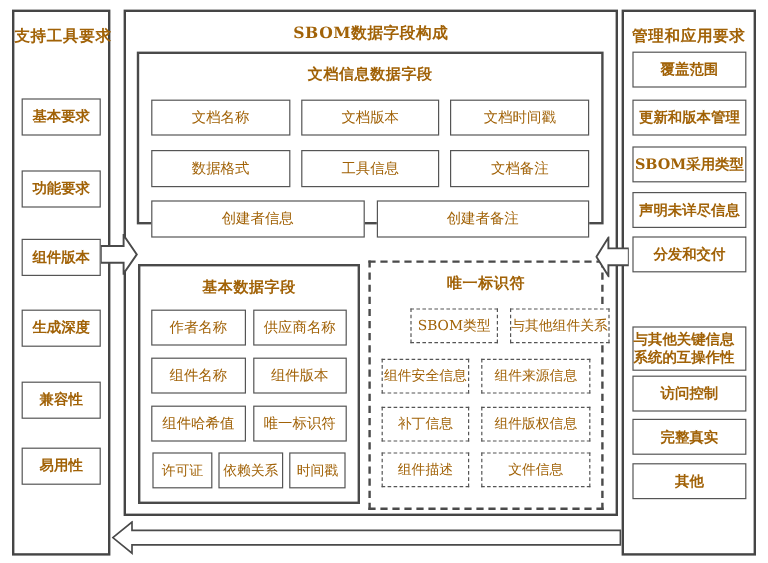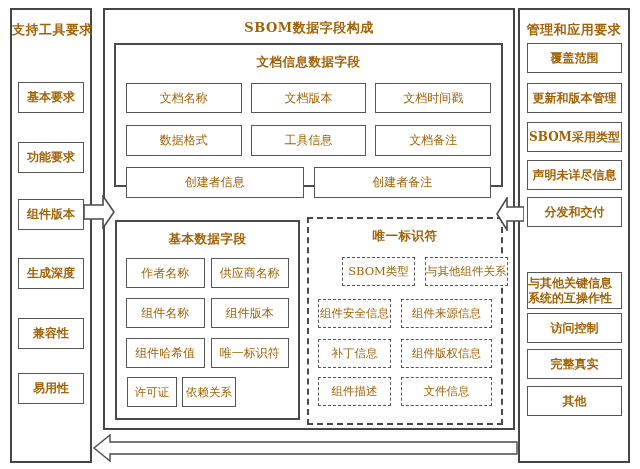--- a/index.html
+++ b/index.html
@@ -97,20 +97,21 @@
         <div class="cell">组件名称</div>
         <div class="cell">组件版本</div>
       </div>
       <div class="row brow" style="top:116px;">
         <div class="cell">组件哈希值</div>
         <div class="cell">唯一标识符</div>
       </div>
       <div class="row brow3" style="top:155px;">
         <div class="cell">许可证</div>
         <div class="cell">依赖关系</div>
+        <div class="cell">时间戳</div>
       </div>
     </div>
 
     <div class="section dashed" style="left:202px; top:207px; width:196px; height:208px;">
       <div class="stitle">唯一标识符</div>
       <div class="row orow" style="top:38px;padding-left:24px;">
         <div class="cell dashed">SBOM类型</div>
         <div class="cell dashed">与其他组件关系</div>
       </div>
       <div class="row orow" style="top:80px;">

